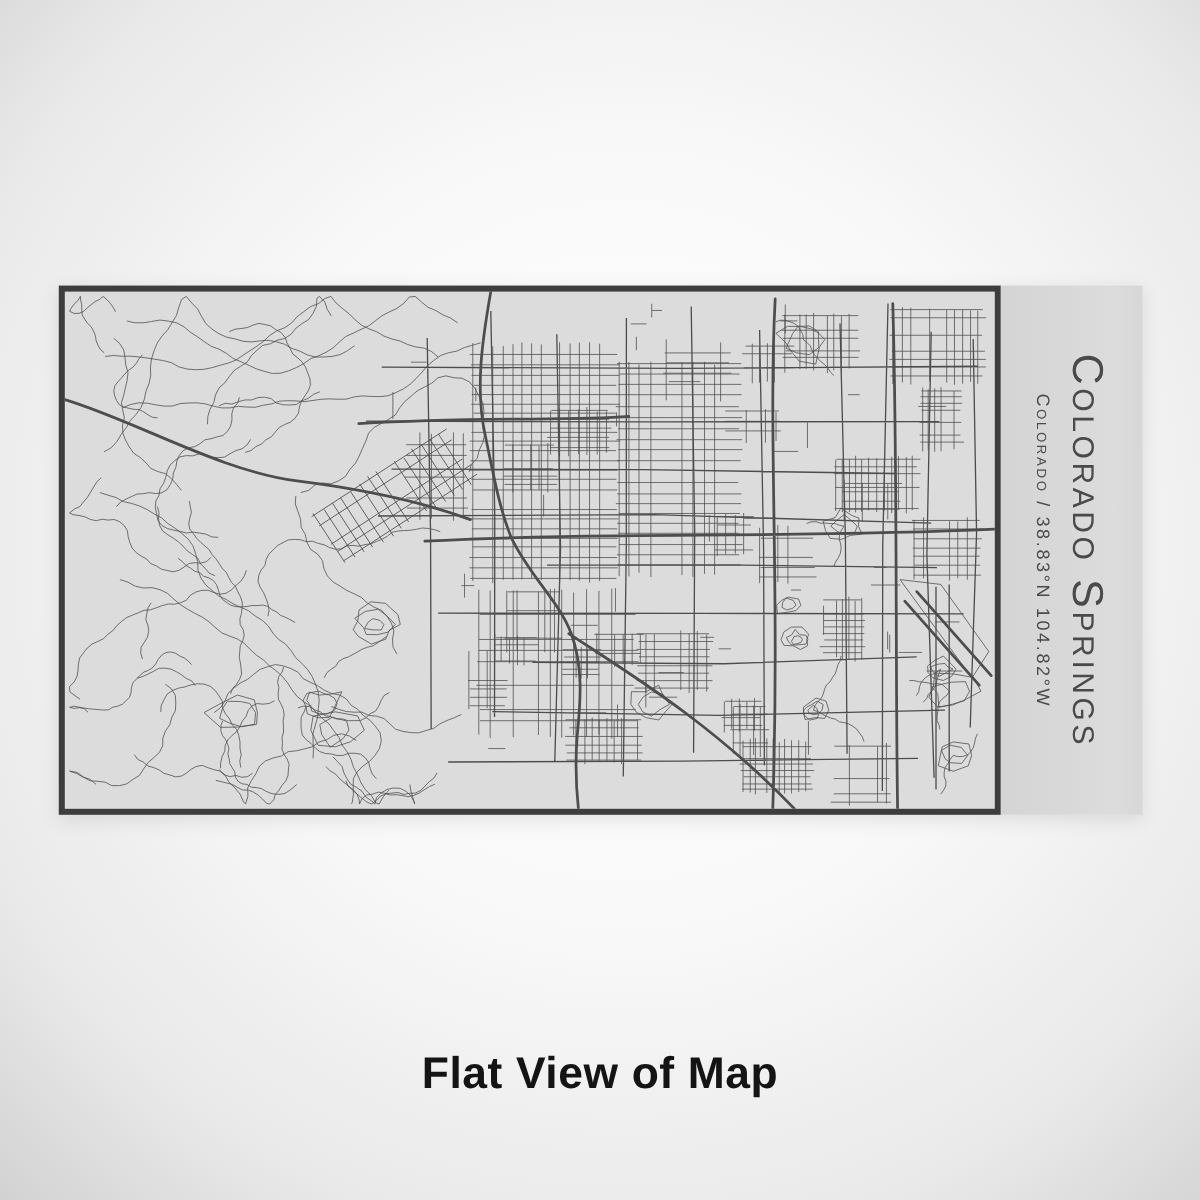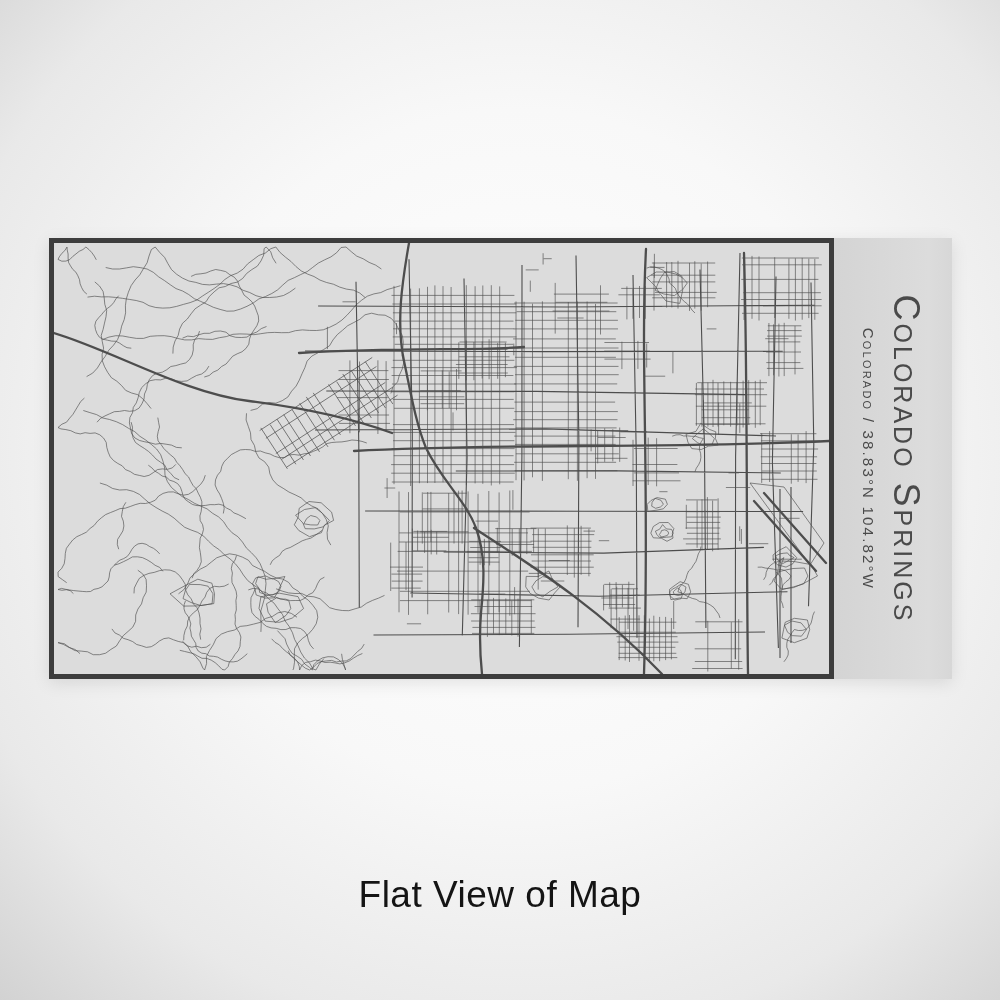--- a/index.html
+++ b/index.html
@@ -37,21 +37,21 @@
     color:var(--label-text);
   }
   .label-sub{
     position:absolute;left:27px;top:50%;transform:translateY(-50%);
     writing-mode:vertical-rl;white-space:nowrap;
     font-variant:small-caps;font-size:15px;line-height:1;letter-spacing:2.2px;
     color:var(--label-text);
   }
   .caption{
     position:absolute;left:0;top:874px;width:100%;text-align:center;
-    font-weight:400;font-size:37px;letter-spacing:0.5px;
+    font-weight:700;font-size:37px;letter-spacing:0.5px;
     color:var(--caption-text);
   }
 </style>
 </head>
 <body>
 
 <div class="stage">
   <div class="engraving">
     <div class="map-frame">
       <svg id="map-svg" viewBox="0 0 775 431" xmlns="http://www.w3.org/2000/svg">

